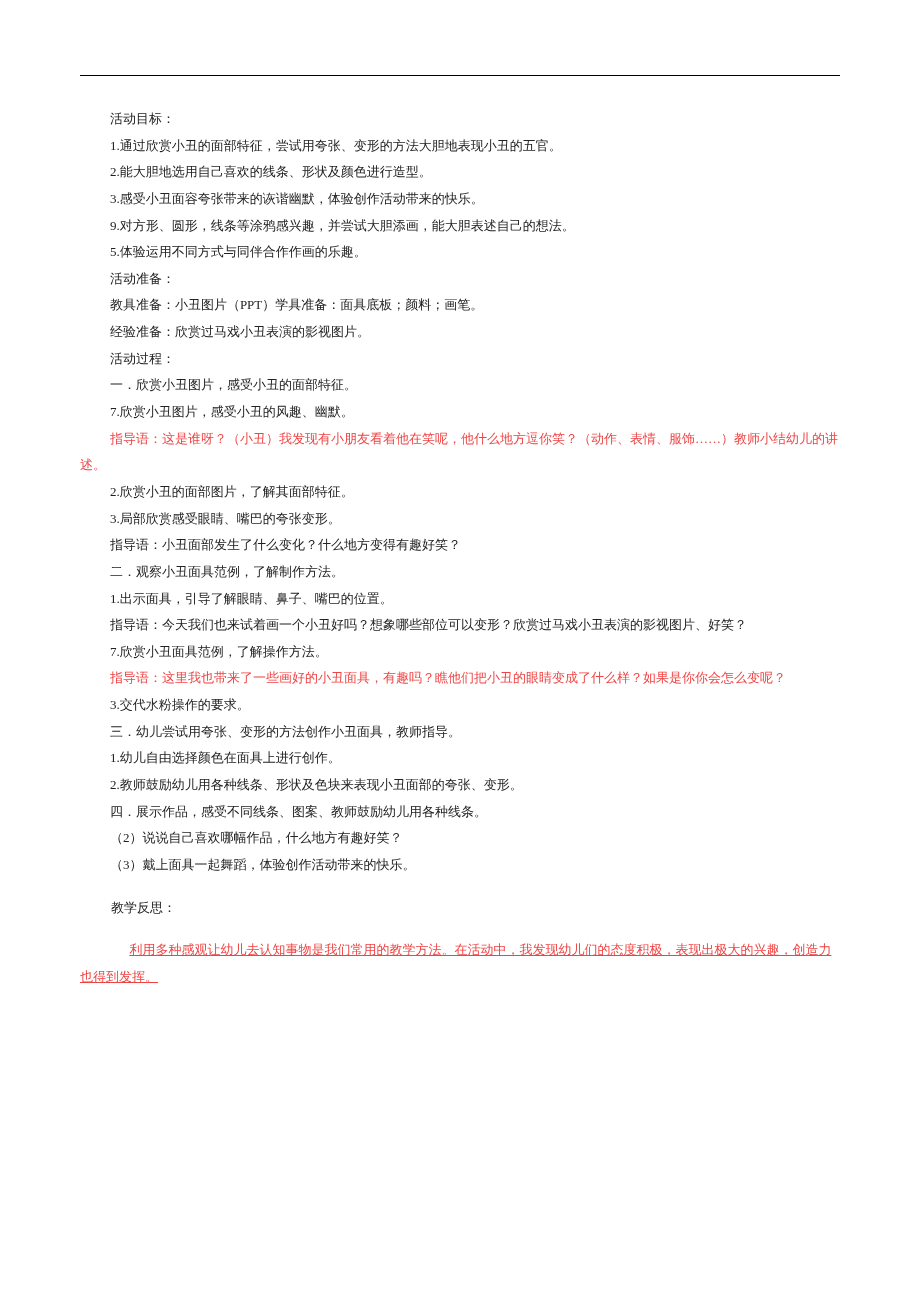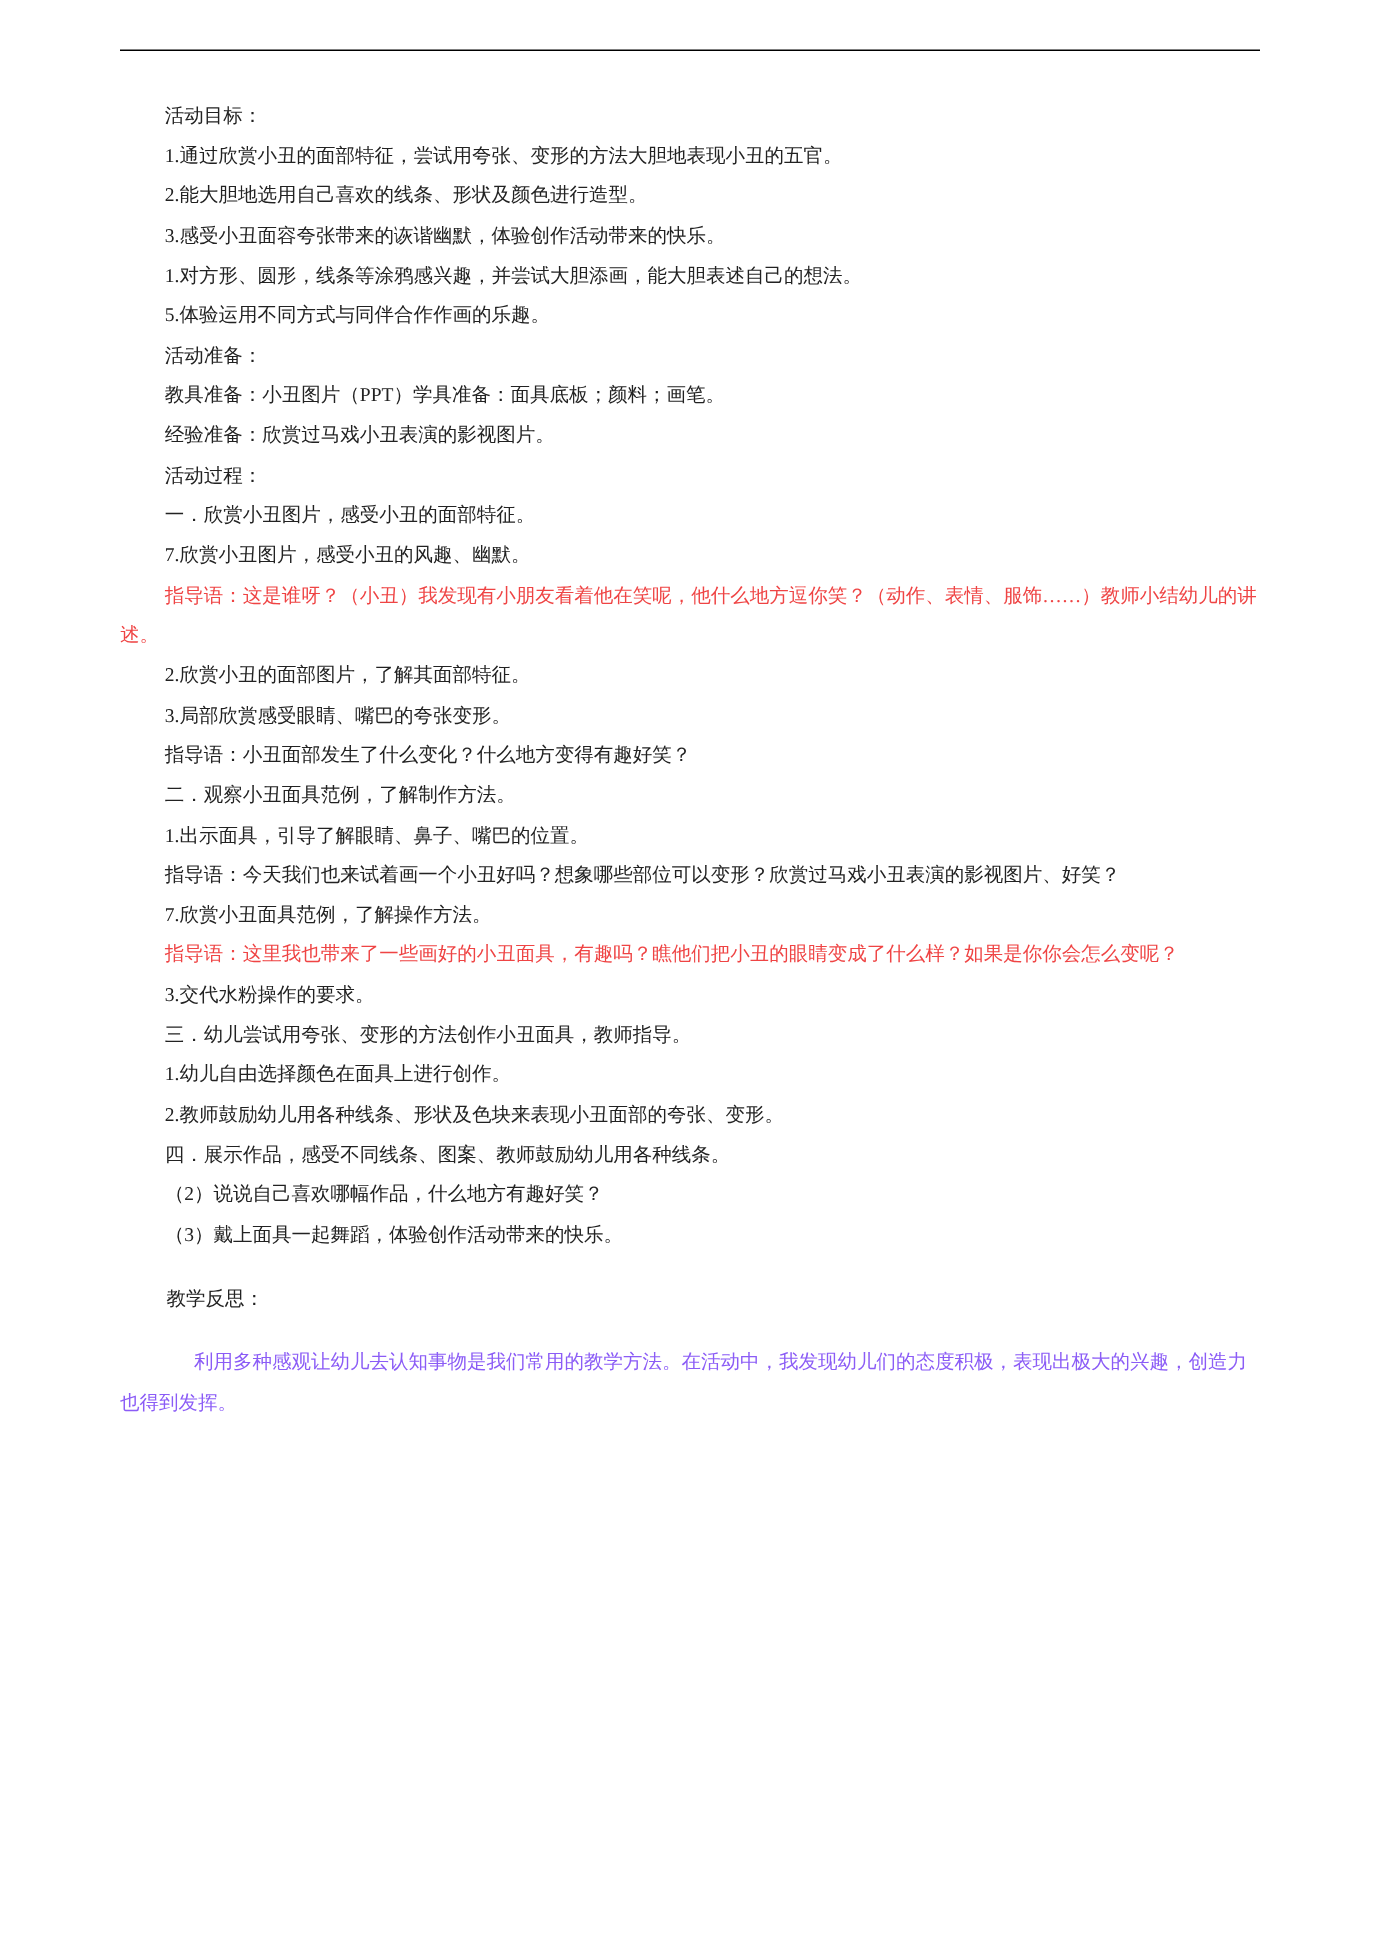--- a/index.html
+++ b/index.html
@@ -5,21 +5,21 @@
   body {
     margin: 0;
     padding: 0;
     background: #ffffff;
     font-family: "SimSun", "宋体", serif;
     width: 920px;
   }
   .page {
     width: 920px;
     box-sizing: border-box;
-    padding: 33px 80px 60px 80px;
+    padding: 75px 80px 60px 80px;
   }
   .hr-line {
     border: none;
     border-top: 1.5px solid #000;
     margin: 0 0 30px 0;
   }
   .para {
     font-size: 13px;
     line-height: 2.05;
     color: #222;
@@ -36,36 +36,37 @@
   .para-less {
     font-size: 13px;
     line-height: 2.05;
     color: #222;
     margin: 16px;
     text-indent: 1.15em;
   }
   .para-extra {
     font-size: 13px;
     line-height: 2.05;
-    color: #8b5cf6;
+    color: #ef4444;
     margin: 0;
     text-indent: 3.8em;
+    text-decoration: underline;
   }
 </style>
 </head>
 <body>
 
 <div class="page">
   <hr class="hr-line">
   <div id="content">
       <p class="para">活动目标：</p>
       <p class="para">1.通过欣赏小丑的面部特征，尝试用夸张、变形的方法大胆地表现小丑的五官。</p>
       <p class="para">2.能大胆地选用自己喜欢的线条、形状及颜色进行造型。</p>
       <p class="para">3.感受小丑面容夸张带来的诙谐幽默，体验创作活动带来的快乐。</p>
-      <p class="para">1.对方形、圆形，线条等涂鸦感兴趣，并尝试大胆添画，能大胆表述自己的想法。</p>
+      <p class="para">9.对方形、圆形，线条等涂鸦感兴趣，并尝试大胆添画，能大胆表述自己的想法。</p>
       <p class="para">5.体验运用不同方式与同伴合作作画的乐趣。</p>
       <p class="para">活动准备：</p>
       <p class="para">教具准备：小丑图片（PPT）学具准备：面具底板；颜料；画笔。</p>
       <p class="para">经验准备：欣赏过马戏小丑表演的影视图片。</p>
       <p class="para">活动过程：</p>
       <p class="para">一．欣赏小丑图片，感受小丑的面部特征。</p>
       <p class="para">7.欣赏小丑图片，感受小丑的风趣、幽默。</p>
       <p class="para-wrap">指导语：这是谁呀？（小丑）我发现有小朋友看着他在笑呢，他什么地方逗你笑？（动作、表情、服饰……）教师小结幼儿的讲述。</p>
       <p class="para">2.欣赏小丑的面部图片，了解其面部特征。</p>
       <p class="para">3.局部欣赏感受眼睛、嘴巴的夸张变形。</p>

